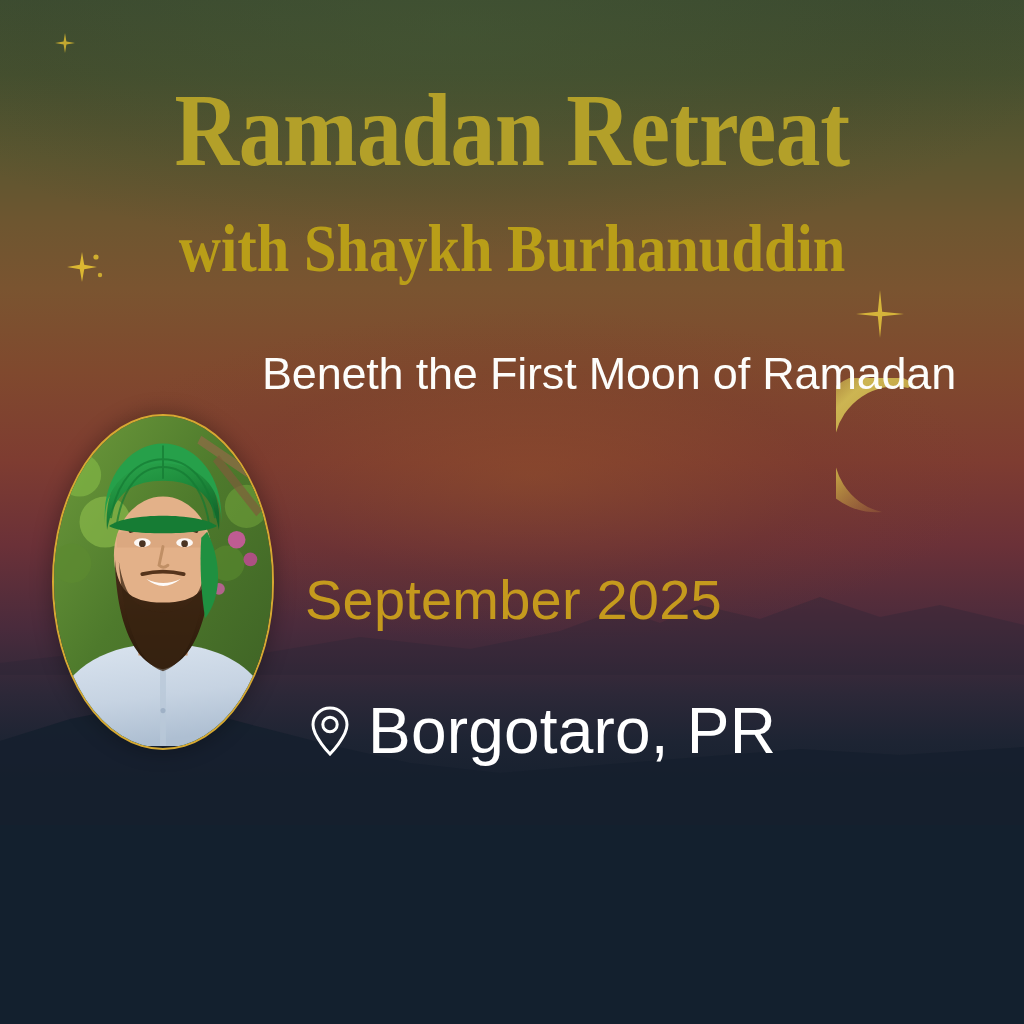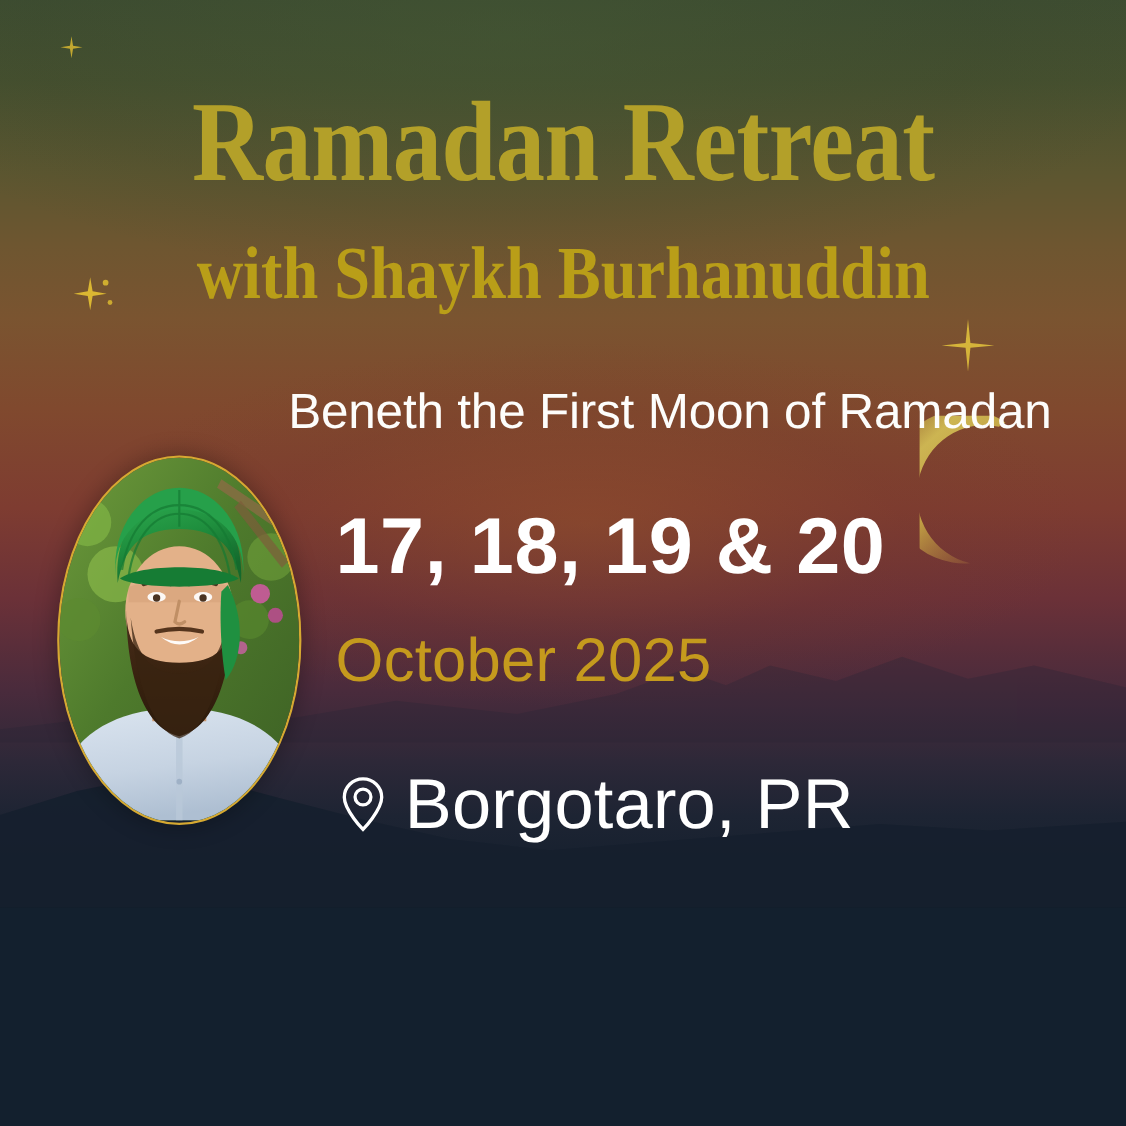--- a/index.html
+++ b/index.html
@@ -254,22 +254,21 @@
         <path d="M164,104 C158,66 138,44 111,44"></path>
         <path d="M158,110 C152,72 134,52 111,52"></path>
         <path d="M111,30 L111,64"></path>
       </g>
       <path d="M56,112 C74,98 148,98 166,112 C150,122 72,122 56,112 Z" fill="#167c34"></path>
 
       <path d="M156,118 C172,150 170,186 154,206 C150,184 148,150 150,124 Z" fill="#1f9040"></path>
     </svg>
   </div>
 
-  <div class="dates">17, 18, 19 &amp; 20</div>
-  <div class="month">October 2025</div>
+  <div class="month">September 2025</div>
 
   <div class="loc-row">
     <svg class="pin-icon" viewBox="0 0 44 54">
       <path d="M22,4 C31.4,4 39,11.5 39,20.8 C39,32.5 22,50 22,50 C22,50 5,32.5 5,20.8 C5,11.5 12.6,4 22,4 Z" fill="none" stroke="#ffffff" stroke-width="3"></path>
       <circle cx="22" cy="20.5" r="7.2" fill="none" stroke="#ffffff" stroke-width="3"></circle>
     </svg>
     <span class="loc-text">Borgotaro, PR</span>
   </div>
 
   <div class="logo-wrap">

